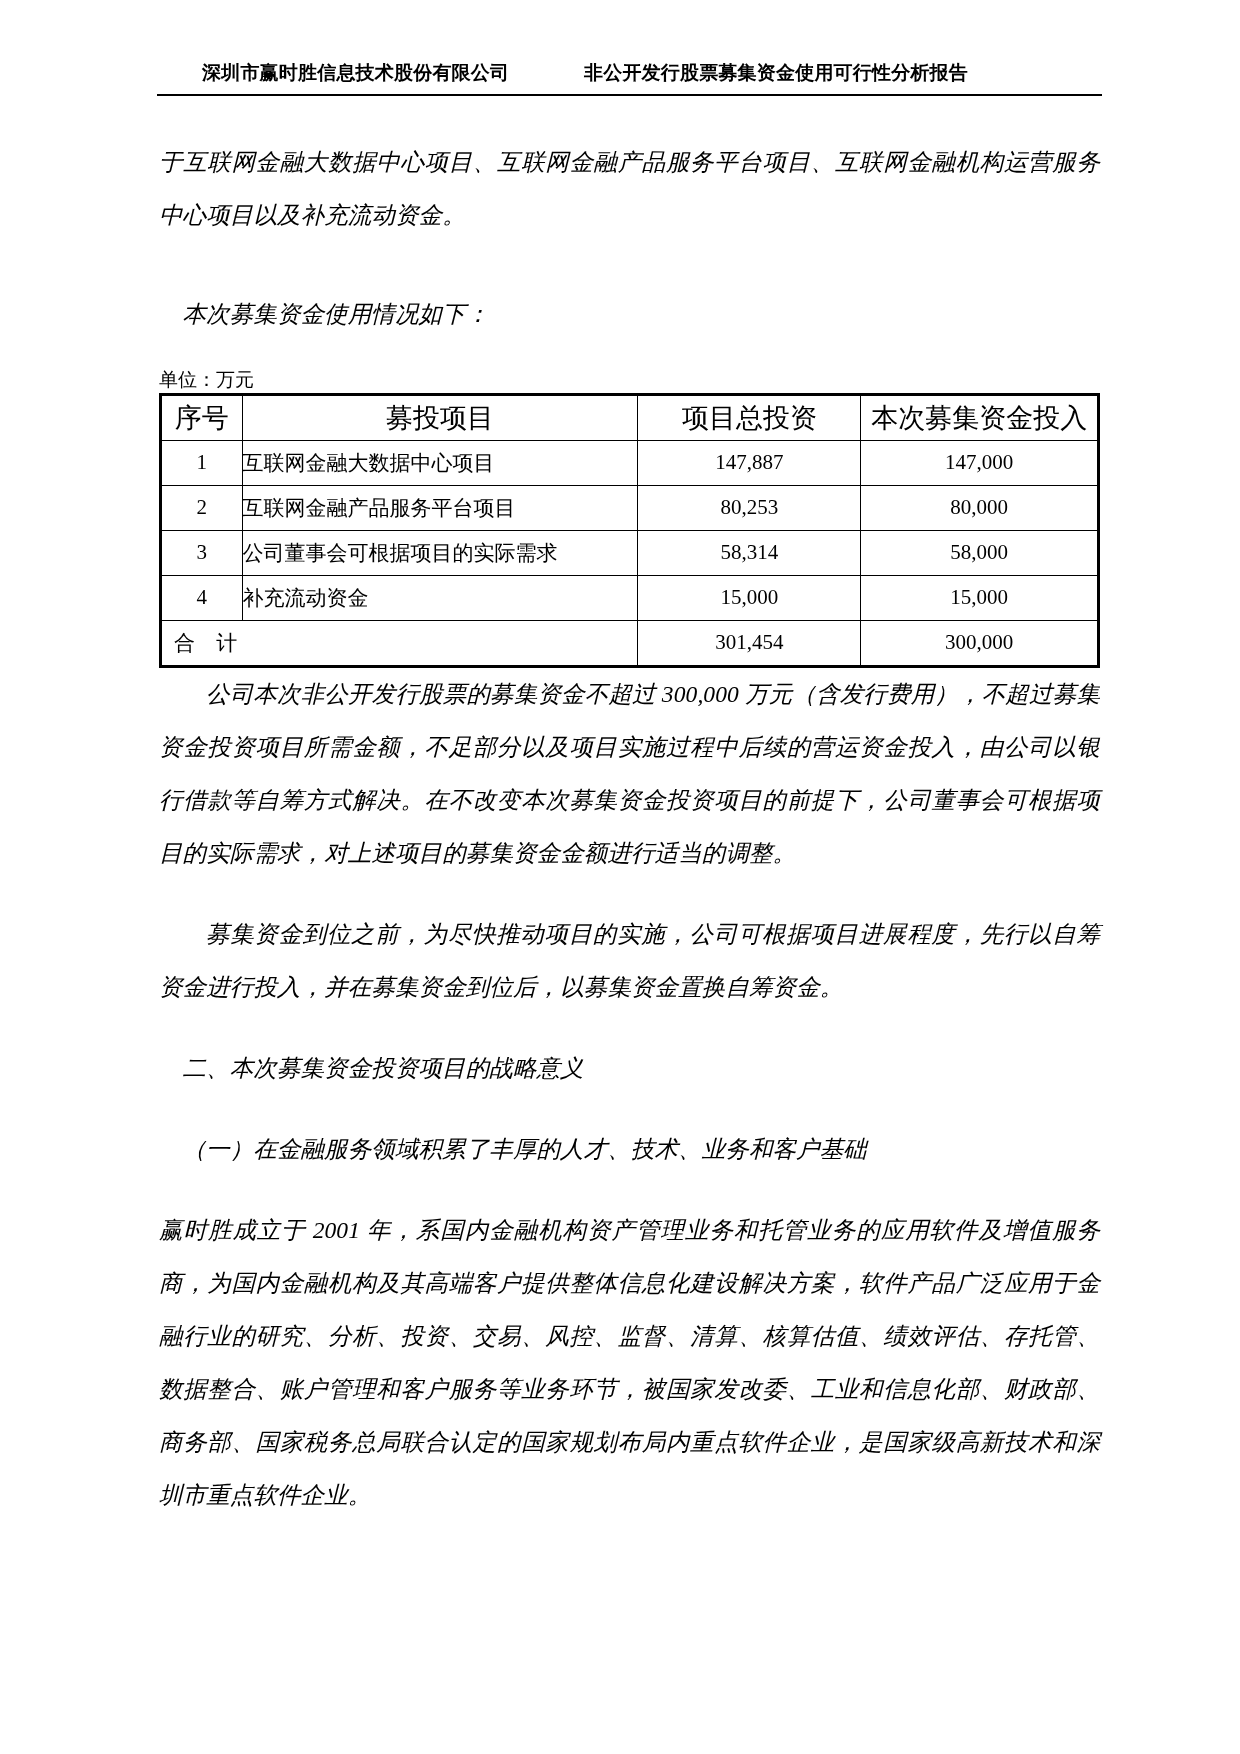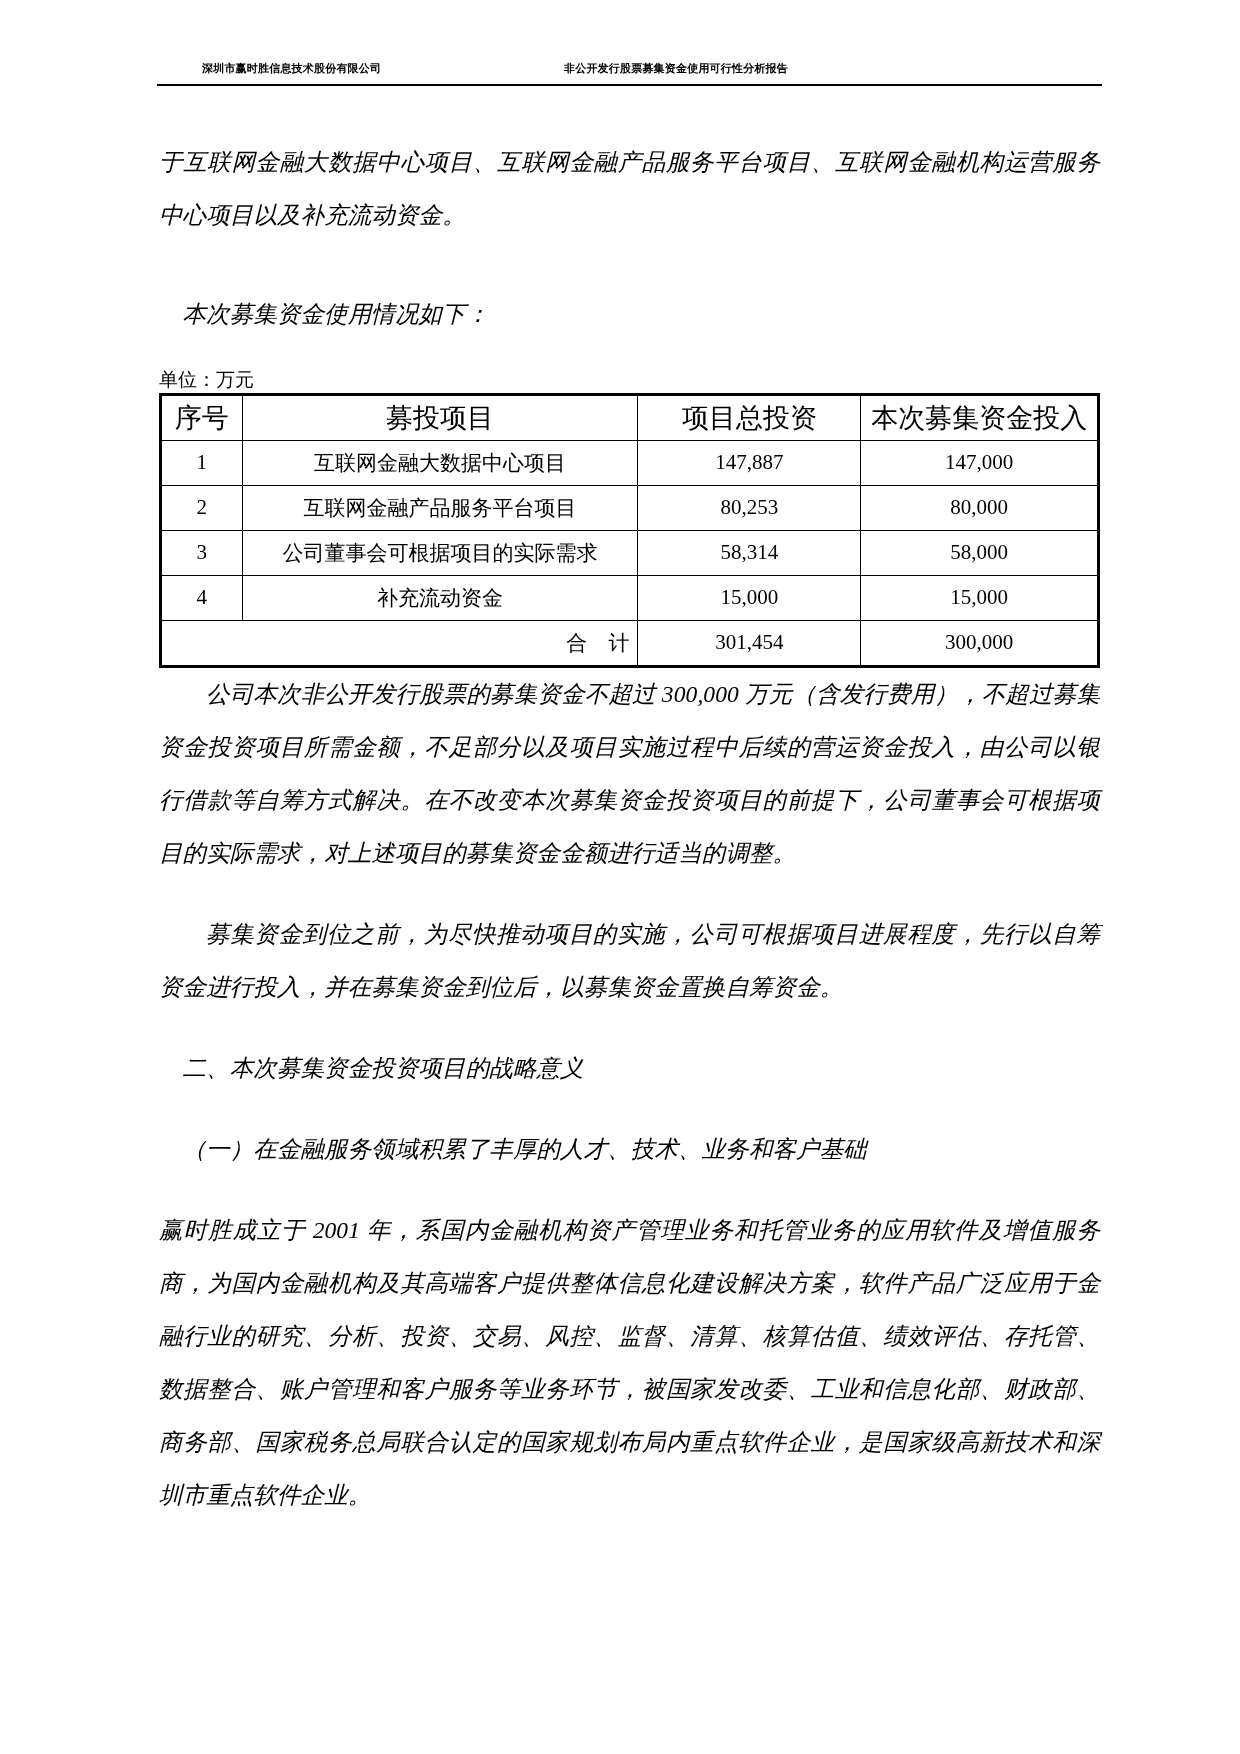--- a/index.html
+++ b/index.html
@@ -26,25 +26,26 @@
 
   
   .page-header {
     position: relative;
     height: 52px;
   }
   .header-row {
     display: flex;
     justify-content: flex-start;
     align-items: flex-start;
-    font-size: 11px;
+    font-size: 19px;
     font-weight: bold;
     letter-spacing: 0.2px;
     line-height: 1.2;
     padding-left: 44px;
+    gap: 20px;
   }
   .header-company {
     width: 362px;
     flex: 0 0 auto;
   }
   .header-title {
     flex: 0 0 auto;
   }
   .header-rule {
     border-bottom: 2px solid #000;
@@ -106,30 +107,30 @@
   .col-raise { width: 198px; }
 
   th.th-cell {
     text-align: center;
     font-size: 27px;
   }
   td.c-no {
     text-align: center;
   }
   td.c-proj {
-    text-align: center;
+    text-align: left;
     padding-left: 10px;
   }
   td.c-num {
     text-align: center;
   }
   tr.total-row td.c-total-label {
-    text-align: right;
+    text-align: left;
     letter-spacing: 8px;
-    padding-left: 20px;
+    padding-left: 12px;
   }
   tr.total-row td {
     height: 44px;
   }
 
   
   .post-table {
     margin-top: 2px;
   }
 </style>

